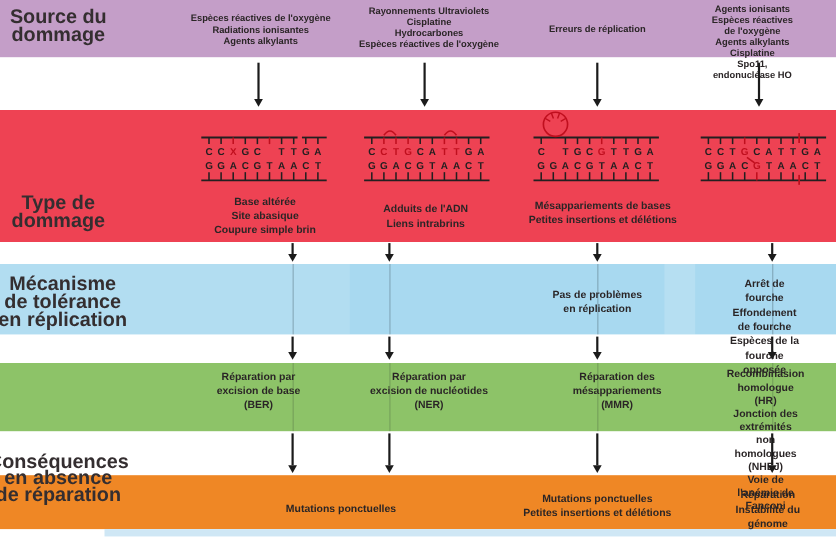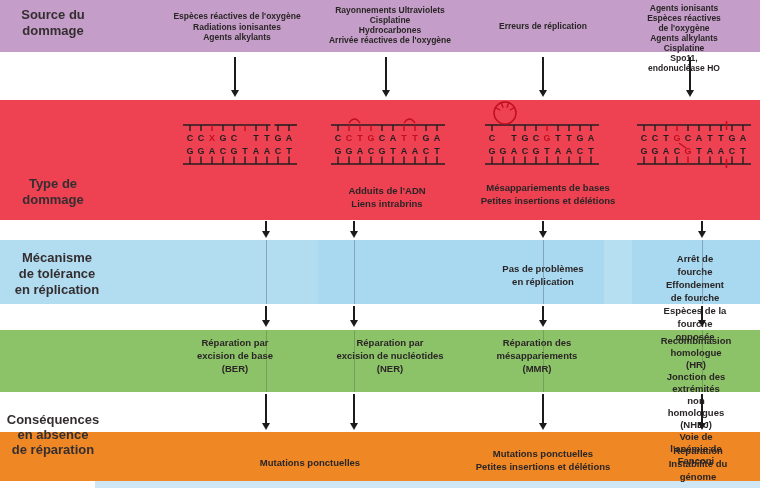--- a/index.html
+++ b/index.html
@@ -10,21 +10,21 @@
   .band-purple{top:0;height:52px;background:#c49ec8}
   .band-red{top:100px;height:120px;background:#ee4253}
   .band-blue{top:240px;height:64px;background:#a8d9f0}
   .band-green{top:330px;height:62px;background:#8dc368}
   .band-orange{top:432px;height:49px;background:#ef8725}
   .bottom-strip{position:absolute;left:95px;top:481px;width:665px;height:7px;background:#cfe7f5}
   .blue-overlay{position:absolute;top:240px;height:64px;background:rgba(255,255,255,.12)}
   .txt{position:absolute;transform:translateX(-50%);text-align:center;white-space:pre-line;
        color:#2a2526;font-weight:700;font-size:9.5px;line-height:13px}
   .small{font-size:8.5px;line-height:10.5px}
-  .band-label{font-size:13px;line-height:16px;color:#342e30;font-weight:700}
+  .band-label{font-size:18px;line-height:16px;color:#342e30;font-weight:700}
   .arrow{position:absolute;width:0}
   .arrow i{display:block}
   .stem{position:absolute;left:-0.8px;top:0;width:1.6px;background:#1b1b1b}
   .head{position:absolute;left:-4.5px;width:0;height:0;border-left:4.5px solid transparent;
         border-right:4.5px solid transparent;border-top:7px solid #1b1b1b}
   .ghost{position:absolute;width:1px;background:rgba(75,95,108,.42)}
   svg.dna{position:absolute;width:120px;height:70px;overflow:visible}
   svg text{font-family:"Liberation Sans",sans-serif}
 </style>
 </head>
@@ -51,21 +51,21 @@
   <div class="txt band-label" style="left:53px;top:412px;line-height:15px">Conséquences
 en absence
 de réparation</div>
 
   <div class="txt small" style="left:237px;top:11px">Espèces réactives de l'oxygène
 Radiations ionisantes
 Agents alkylants</div>
   <div class="txt small" style="left:390px;top:5px;line-height:10px">Rayonnements Ultraviolets
 Cisplatine
 Hydrocarbones
-Arrivée réactives de l'oxygène</div>
+Espèces réactives de l'oxygène</div>
   <div class="txt small" style="left:543px;top:21px">Erreurs de réplication</div>
   <div class="txt small" style="left:684px;top:3px;line-height:10px">Agents ionisants
 Espèces réactives de l'oxygène
 Agents alkylants
 Cisplatine
 Spo11, endonucléase HO</div>
 
   <svg class="dna" style="left:180px;top:101px" viewBox="0 0 120 70">
       <line x1="3" y1="24" x2="90.5" y2="24" stroke="#231f20" stroke-width="1.6"></line>
       <line x1="94.5" y1="24" x2="117" y2="24" stroke="#231f20" stroke-width="1.6"></line>
@@ -244,38 +244,41 @@
       <line x1="98" y1="55.5" x2="98" y2="63" stroke="#231f20" stroke-width="1.4"></line>
       <line x1="109" y1="24" x2="109" y2="30" stroke="#231f20" stroke-width="1.4"></line>
       <text x="109" y="40" text-anchor="middle" font-size="9" font-weight="bold" fill="#231f20">A</text>
       <text x="109" y="53" text-anchor="middle" font-size="9" font-weight="bold" fill="#231f20">T</text>
       <line x1="109" y1="55.5" x2="109" y2="63" stroke="#231f20" stroke-width="1.4"></line>
       <line x1="45" y1="42" x2="52" y2="47" stroke="#c00f1e" stroke-width="1.5"></line>
       <line x1="92.5" y1="20" x2="92.5" y2="29" stroke="#c00f1e" stroke-width="1.6"></line>
       <line x1="92.5" y1="58" x2="92.5" y2="67" stroke="#c00f1e" stroke-width="1.6"></line>
     </svg>
 
+  <div class="txt" style="left:241px;top:177px">Base altérée
+Site abasique
+Coupure simple brin</div>
   <div class="txt" style="left:387px;top:184px">Adduits de l'ADN
 Liens intrabrins</div>
   <div class="txt" style="left:548px;top:181px">Mésappariements de bases
 Petites insertions et délétions</div>
 
   <div class="txt" style="left:543px;top:262px">Pas de problèmes
 en réplication</div>
   <div class="txt" style="left:695px;top:252px">Arrêt de fourche
 Effondement de fourche
 Espèces de la fourche opposée</div>
 
   <div class="txt" style="left:235px;top:336px">Réparation par
 excision de base
 (BER)</div>
   <div class="txt" style="left:390px;top:336px">Réparation par
 excision de nucléotides
 (NER)</div>
-  <div class="txt" style="left:537px;top:336px">Réparation des
+  <div class="txt" style="left:561px;top:336px">Réparation des
 mésappariements
 (MMR)</div>
   <div class="txt" style="left:696px;top:335px;line-height:12px">Recombinasion homologue (HR)
 Jonction des extrémités
 non homologues (NHEJ)
 Voie de l'anémie de Fanconi</div>
 
   <div class="txt" style="left:310px;top:456px">Mutations ponctuelles</div>
   <div class="txt" style="left:543px;top:447px">Mutations ponctuelles
 Petites insertions et délétions</div>

